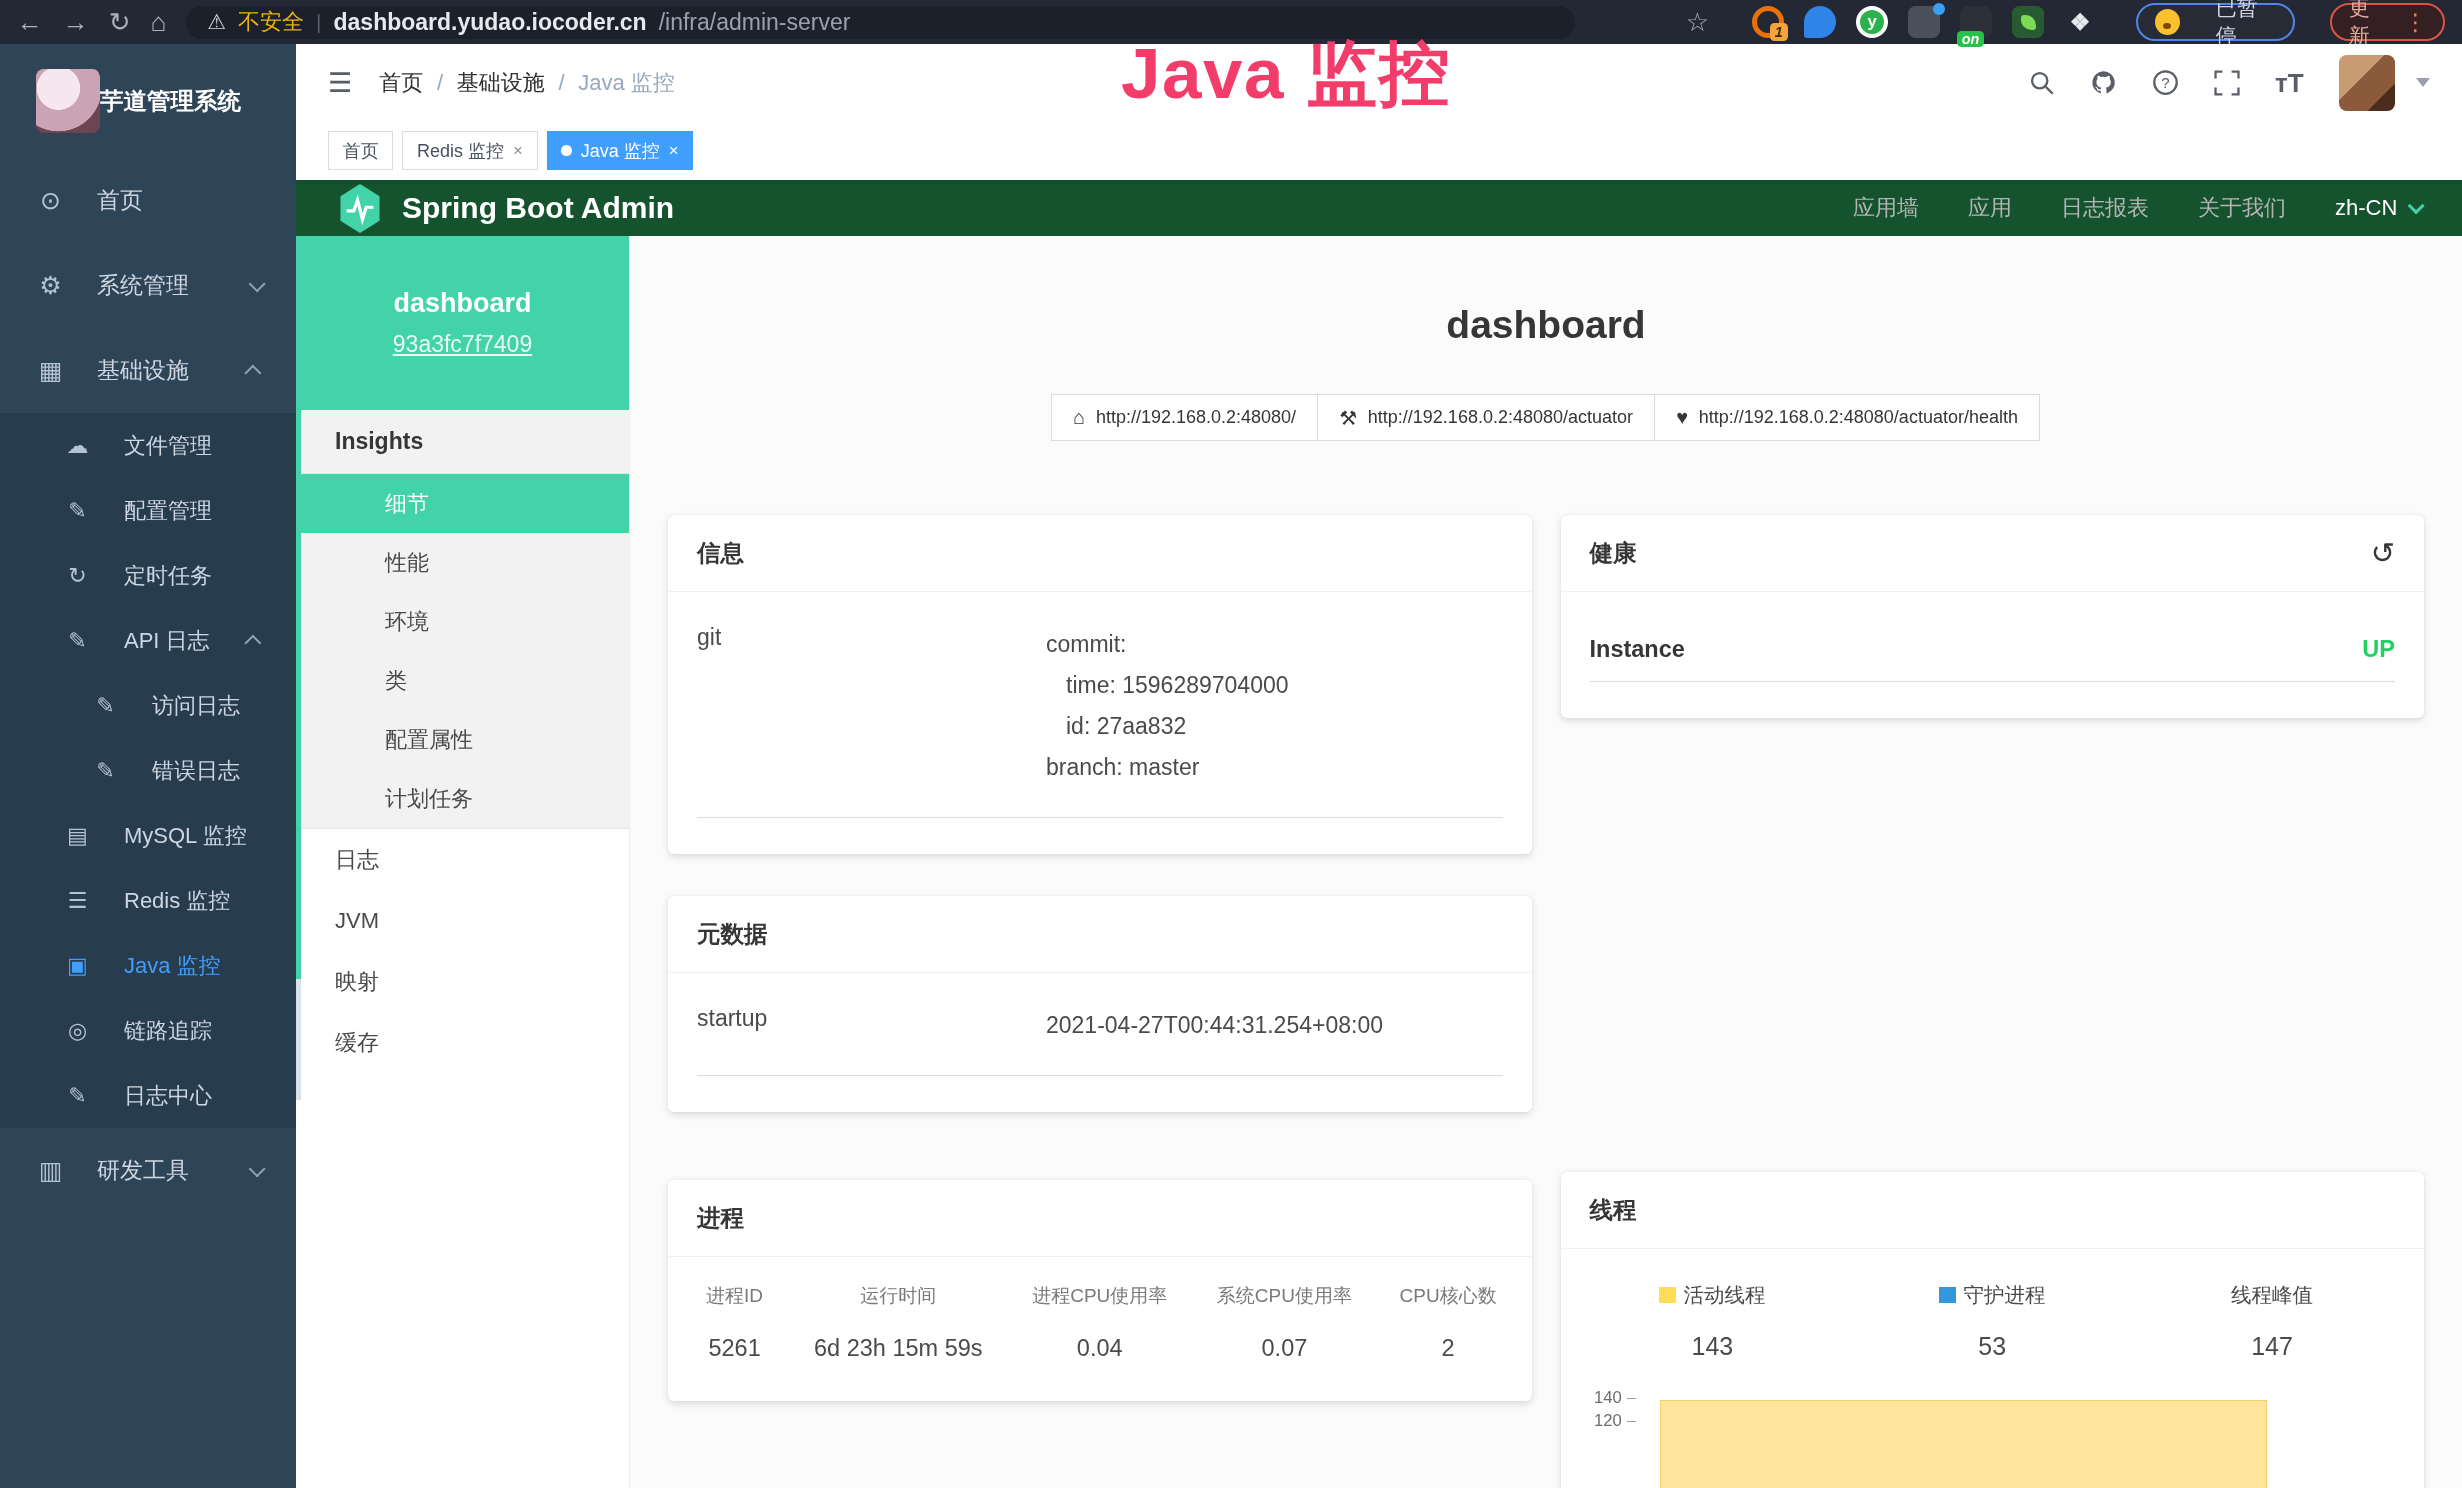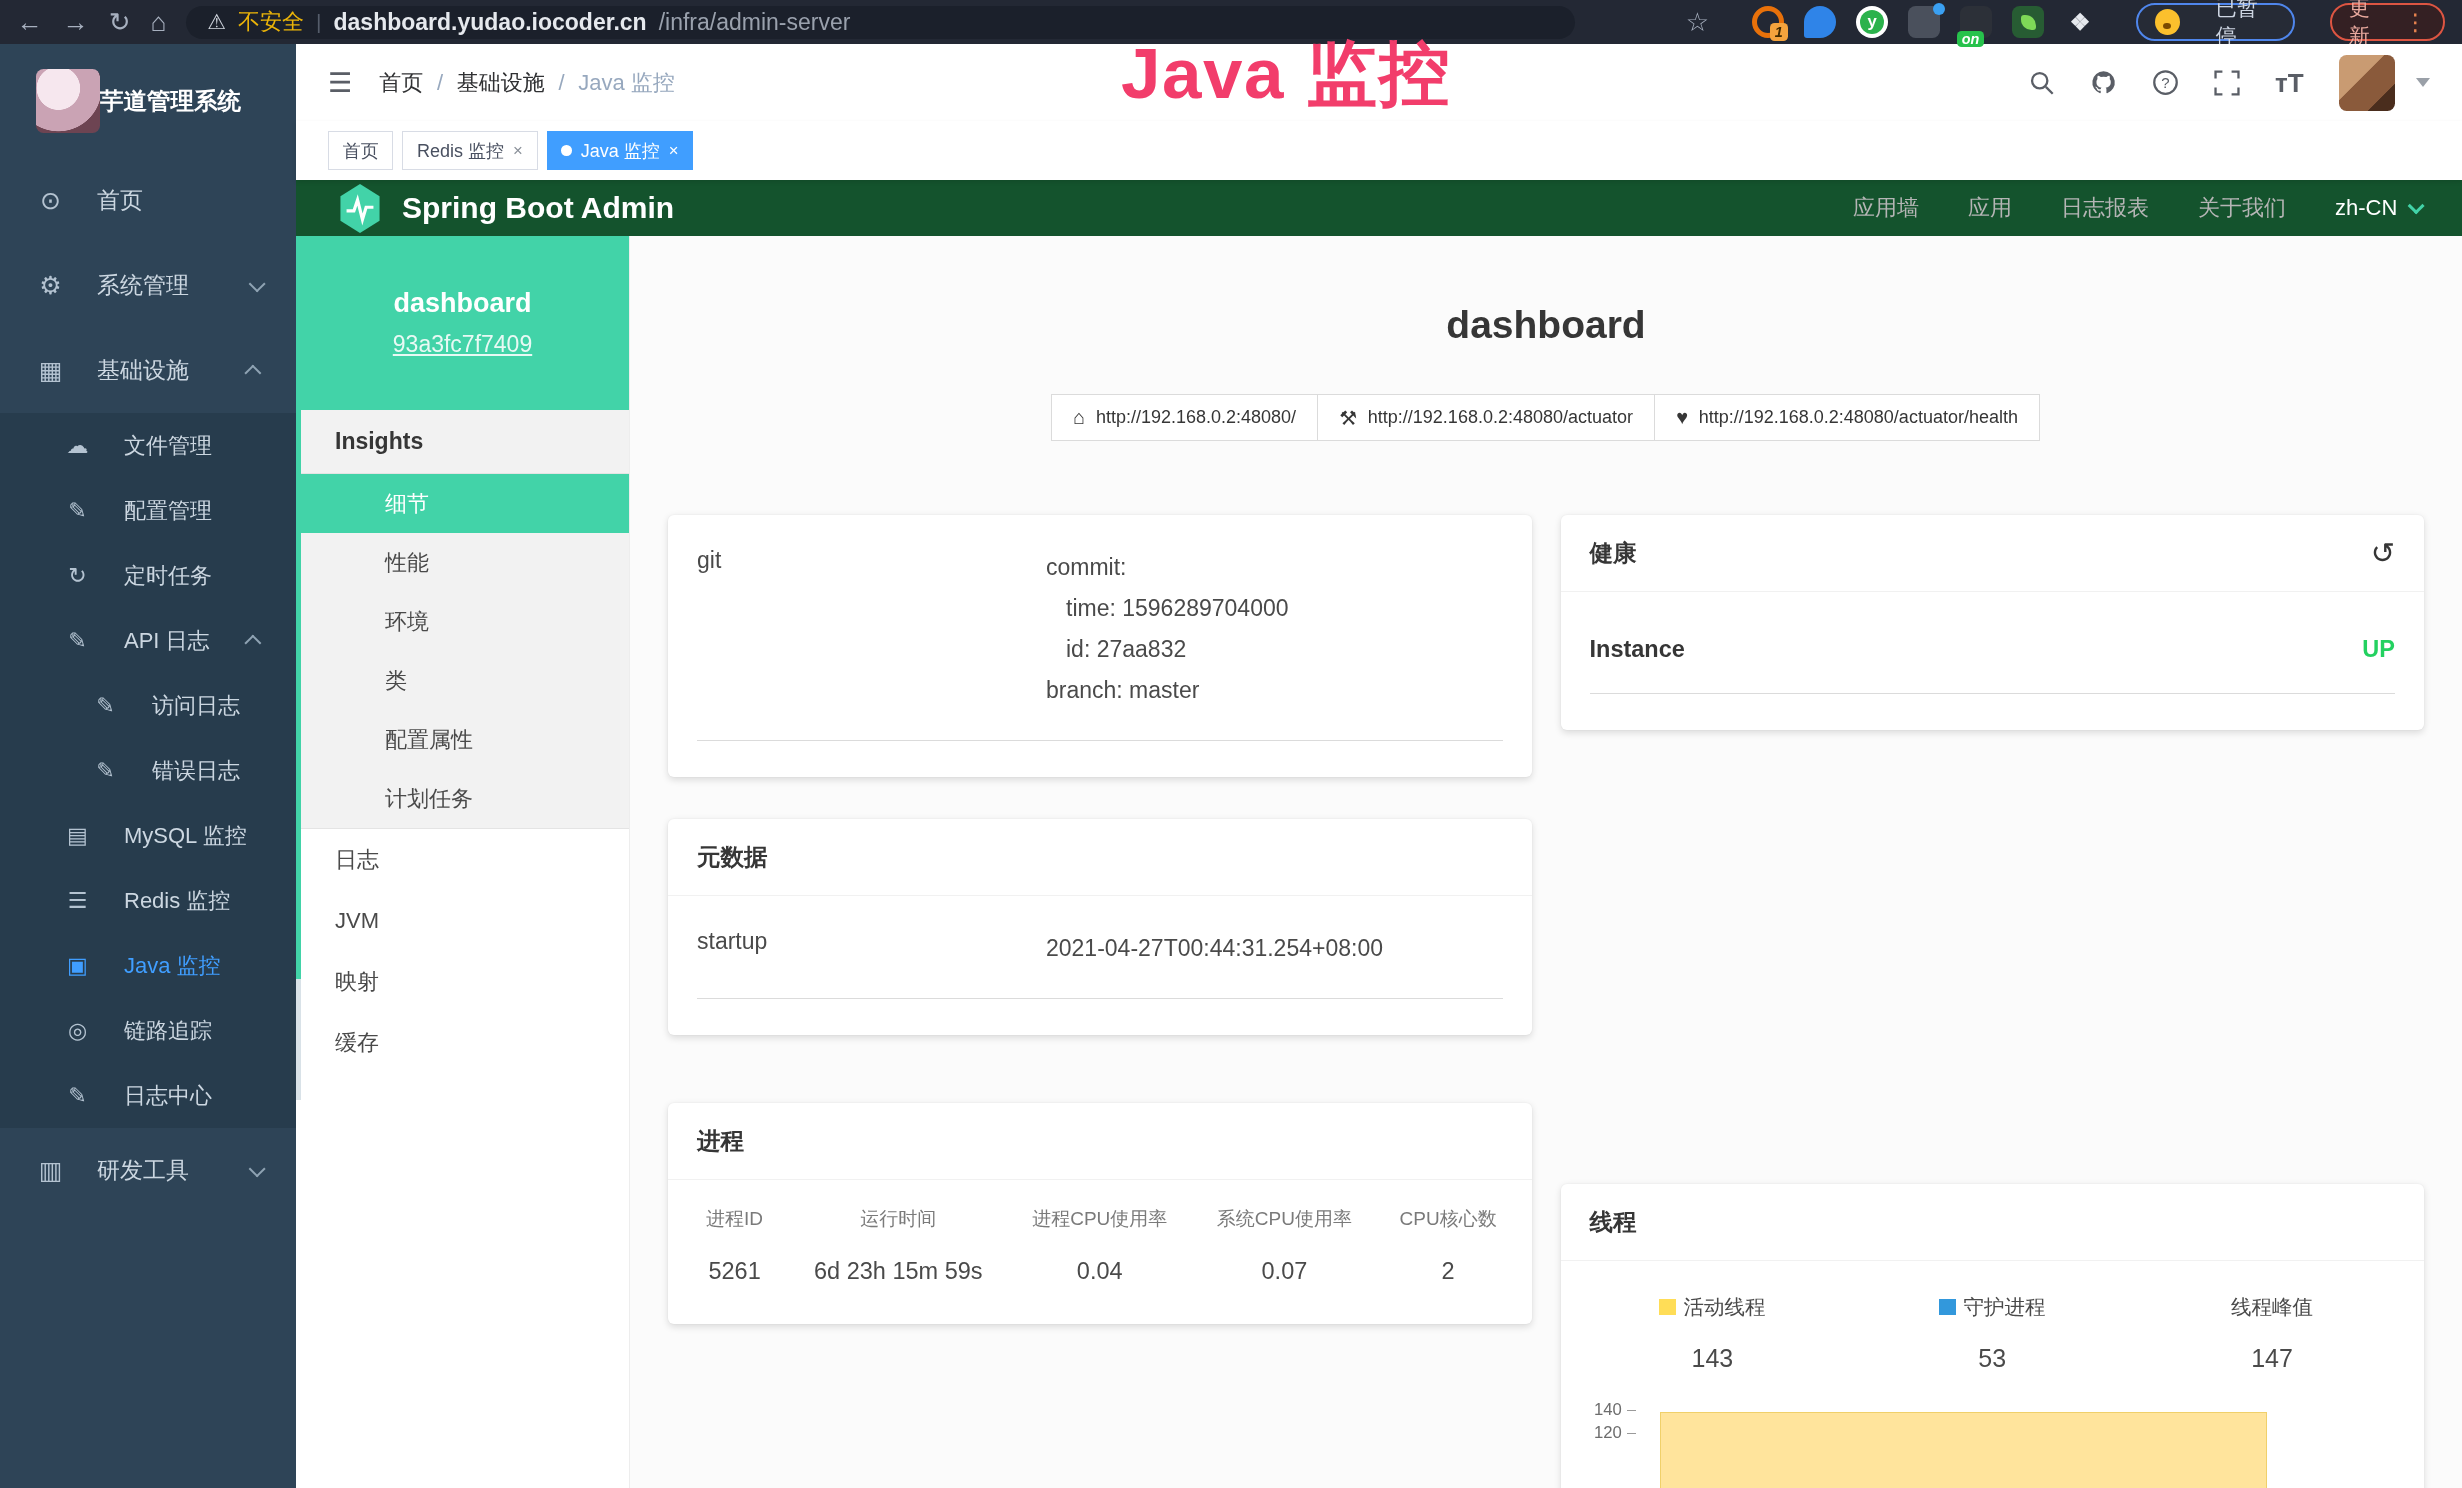--- a/index.html
+++ b/index.html
@@ -106,21 +106,21 @@
 
   .cards { display:flex; gap:29px; padding:0 38px; margin-top:74px; }
   .col { width:865px; display:flex; flex-direction:column; }
   .card { background:#fff; border-radius:6px; box-shadow:0 2.3px 7.6px rgba(10,10,10,.13), 0 0 0 0.8px rgba(10,10,10,.02); }
   .card-h { height:77px; display:flex; align-items:center; justify-content:space-between; padding:0 29px; font-size:23.5px; font-weight:bold; color:#363636; border-bottom:1.5px solid #f1f1f1; }
   .card-b { padding:32px 29px 36px; }
   .kv { display:flex; padding-bottom:29px; border-bottom:1.5px solid #dbdbdb; }
   .kv .k { width:349px; flex:none; font-size:23px; color:#4a4a4a; }
   .kv .v { font-size:23px; color:#4a4a4a; line-height:41px; }
   .v .ind { padding-left:20px; }
-  .hrow { display:flex; justify-content:space-between; align-items:center; margin-top:12px; padding-bottom:30px; border-bottom:1.5px solid #dbdbdb; }
+  .hrow { display:flex; justify-content:space-between; align-items:center; margin-top:12px; padding-bottom:18px; border-bottom:1.5px solid #dbdbdb; }
   .hrow .in { font-size:23.5px; font-weight:bold; color:#363636; }
   .hrow .up { font-size:23.5px; font-weight:bold; color:#23d160; }
   .hist { font-size:29px; color:#363636; font-weight:normal; }
   .m55 { margin-top:42px; } .m90 { margin-top:68px; } .m599 { margin-top:454px; }
 
   .ptable { padding:26px 12px 39px; }
   .prow { display:grid; grid-template-columns:13% 26% 22% 22% 17%; text-align:center; }
   .prow.h { font-size:19px; color:#7a7a7a; }
   .prow.v { font-size:23.5px; color:#4a4a4a; margin-top:26px; }
 
@@ -370,20 +370,23 @@
                 </div>
               <div class="urlbtn">
                   <span class="uic">♥</span>
                   <span>http://192.168.0.2:48080/actuator/health</span>
                 </div>
             </div>
 
             <div class="cards">
               <div class="col">
                 <div class="card">
+                  <div class="card-h">
+                      <span>信息</span>
+                    </div>
                   <div class="card-b">
                     <div class="kv">
                       <span class="k">git</span>
                       <span class="v">
                         <div>commit:</div>
                         <div class="ind">time: 1596289704000</div>
                         <div class="ind">id: 27aa832</div>
                         <div>branch: master</div>
                       </span>
                     </div>

